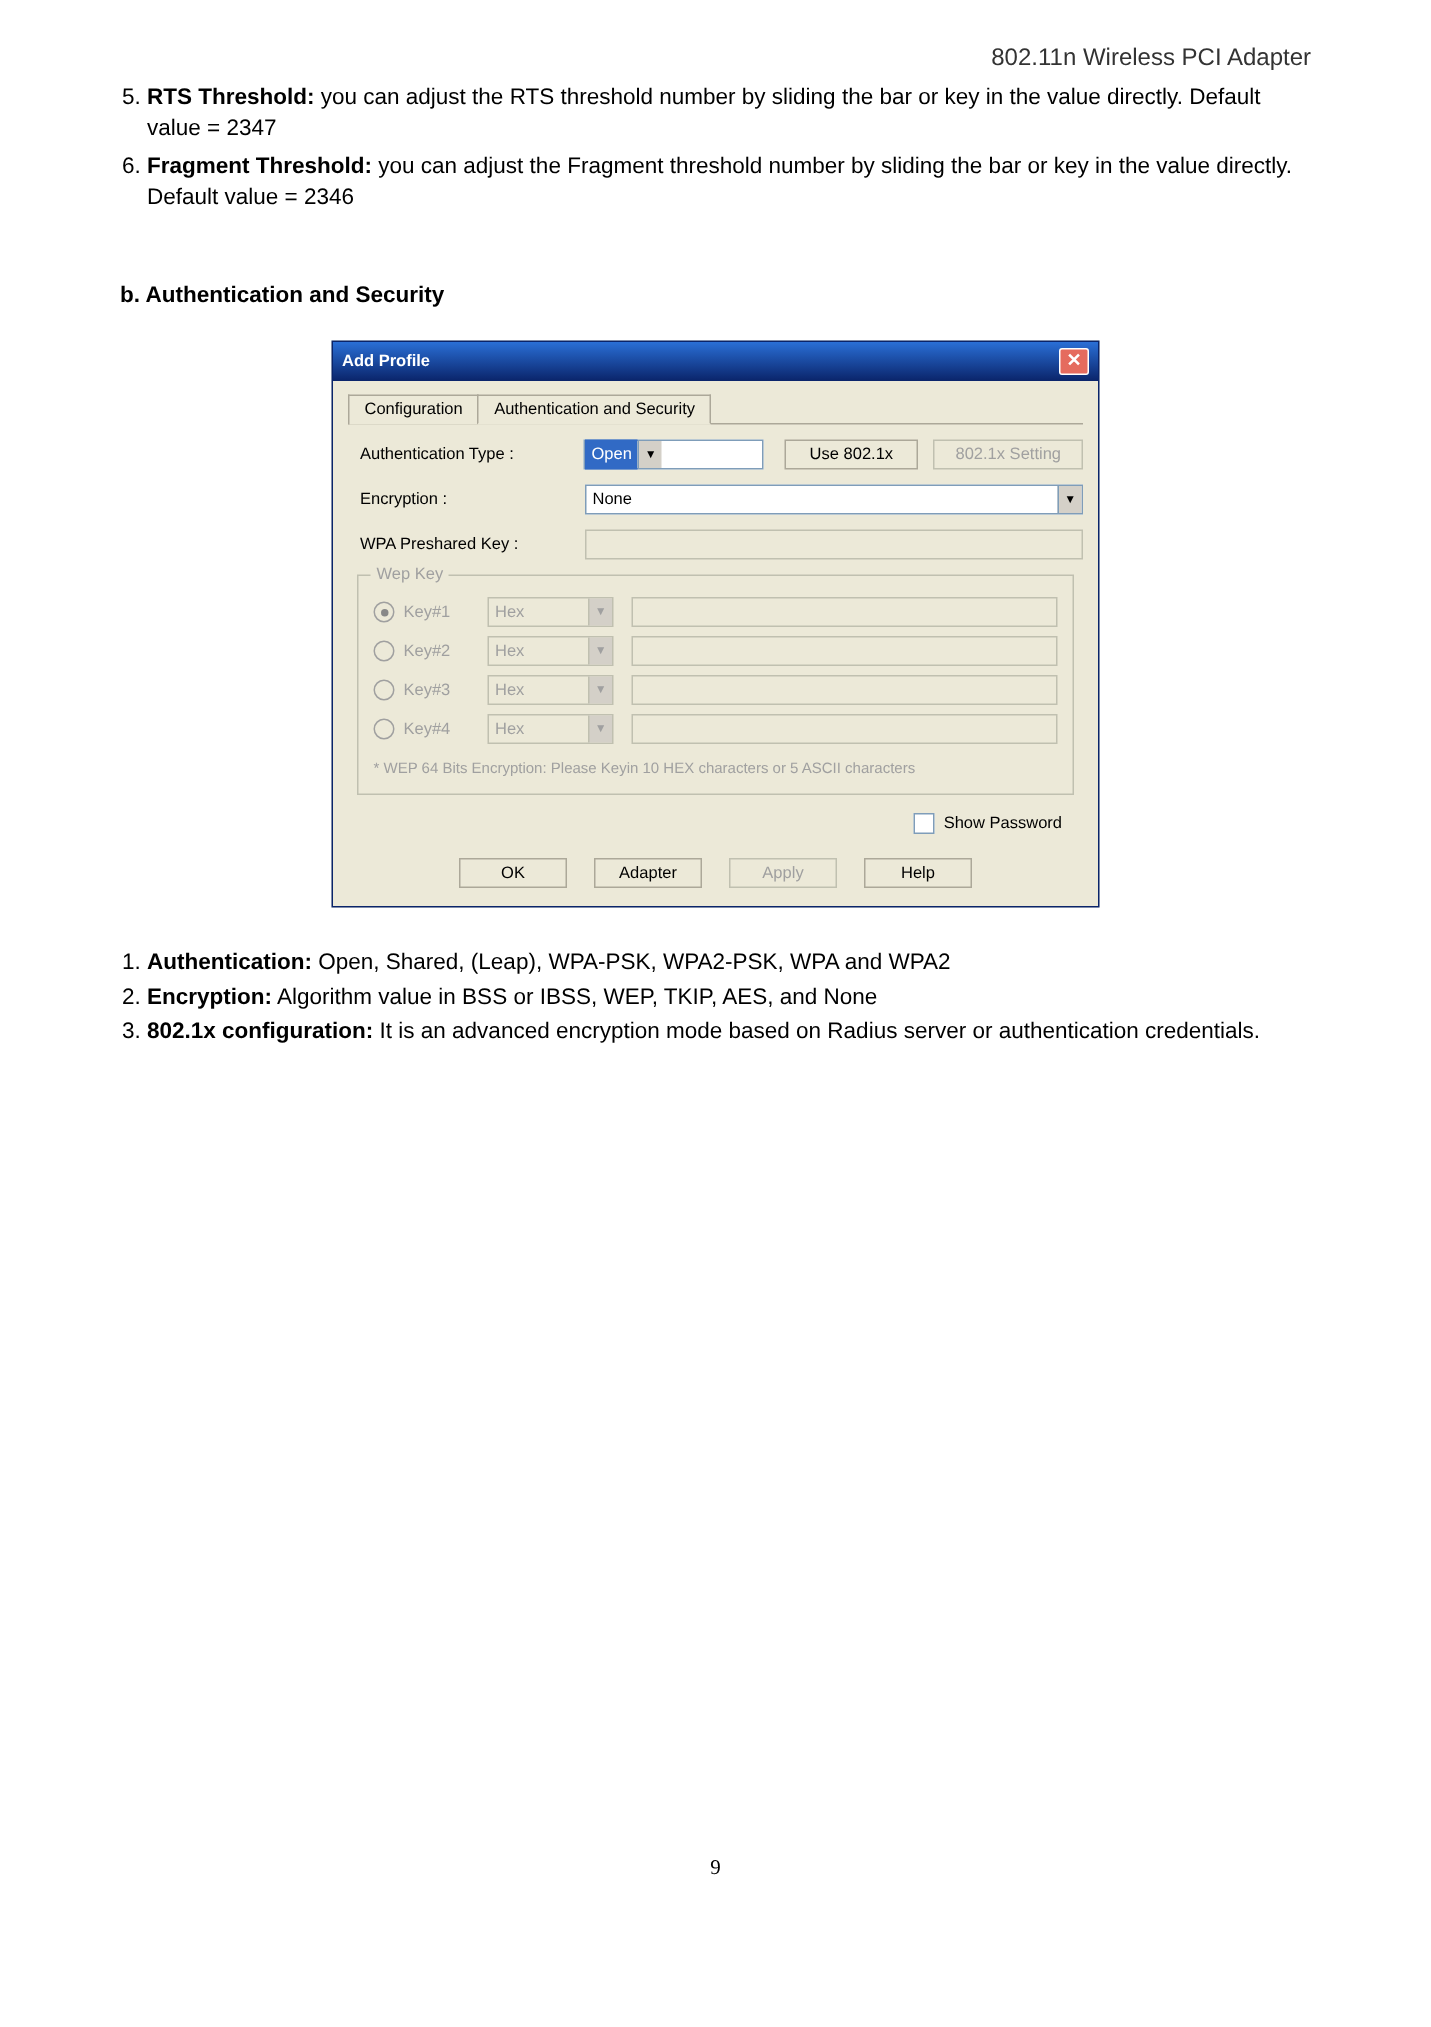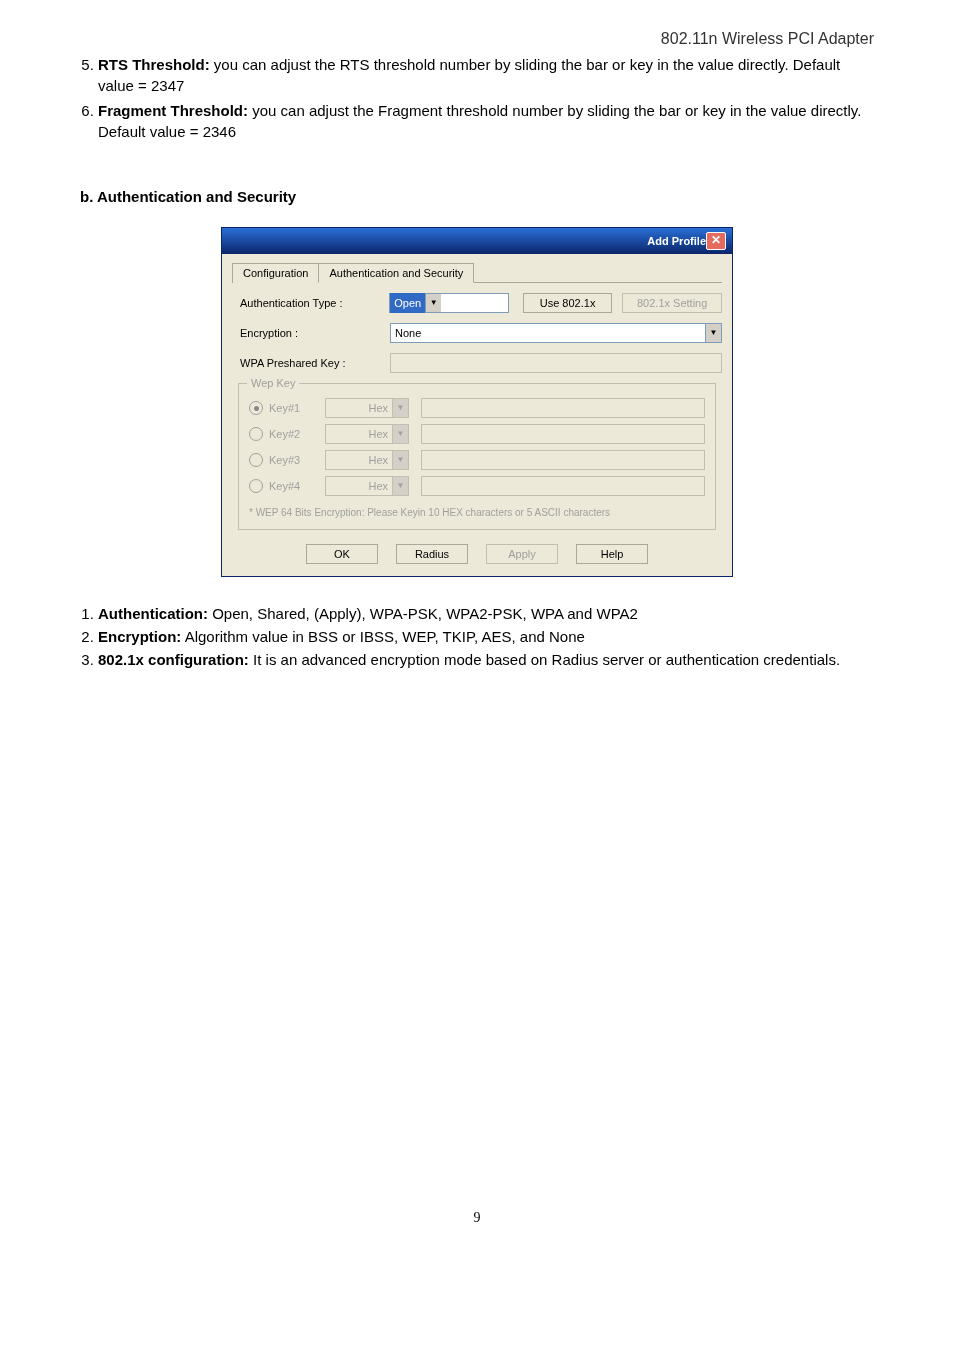--- a/index.html
+++ b/index.html
@@ -44,21 +44,21 @@
     font-family: Tahoma, sans-serif;
     font-size: 11px;
     color: #000;
   }
   .titlebar {
     background: linear-gradient(to bottom, #2a6fd6 0%, #0a246a 100%);
     color: #fff;
     font-weight: bold;
     padding: 4px 6px;
     display: flex;
-    justify-content: flex-end;
+    justify-content: space-between;
     align-items: center;
   }
   .closebox {
     width: 18px;
     height: 16px;
     background: #e56b5e;
     border: 1px solid #fff;
     text-align: center;
     line-height: 14px;
     font-size: 12px;
@@ -187,21 +187,20 @@
     background: #ece9d8;
     height: 18px;
     align-items: center;
     width: 82px;
     color: #a0a0a0;
     margin-right: 12px;
   }
   .wep-combo .combo-text {
     flex: 1;
     padding: 0 4px;
-    text-align: right;
   }
   .wep-combo .arrow {
     width: 15px;
     height: 100%;
     background: #d4d0c8;
     border-left: 1px solid #c0c0b0;
     text-align: center;
     font-size: 8px;
     line-height: 18px;
   }
@@ -343,30 +342,34 @@
               <span class="arrow">▼</span>
             </div>
           <div class="wep-input"></div>
         </div>
 
         <div class="helptxt">
           <div>* WEP 64 Bits Encryption:  Please Keyin 10 HEX characters or 5 ASCII characters</div>
         </div>
       </div>
 
+      <div class="show-pw-row">
+        <span class="checkbox"></span>
+        <span>Show Password</span>
+      </div>
 
       <div class="btn-row">
         <button class="btn">OK</button>
-        <button class="btn">Radius</button>
+        <button class="btn">Adapter</button>
         <button class="btn disabled">Apply</button>
         <button class="btn">Help</button>
       </div>
     </div>
   </div>
 </div>
 
 <ol class="num-list-2">
-  <li><b>Authentication:</b><span> Open, Shared, (Apply), WPA-PSK, WPA2-PSK, WPA and WPA2</span></li>
+  <li><b>Authentication:</b><span> Open, Shared, (Leap), WPA-PSK, WPA2-PSK, WPA and WPA2</span></li>
   <li><b>Encryption:</b><span> Algorithm value in BSS or IBSS, WEP, TKIP, AES, and None</span></li>
   <li><b>802.1x configuration:</b><span> It is an advanced encryption mode based on Radius server or authentication credentials.</span></li>
 </ol>
 
 <div class="page-num">9</div>
 
 </body></html>

